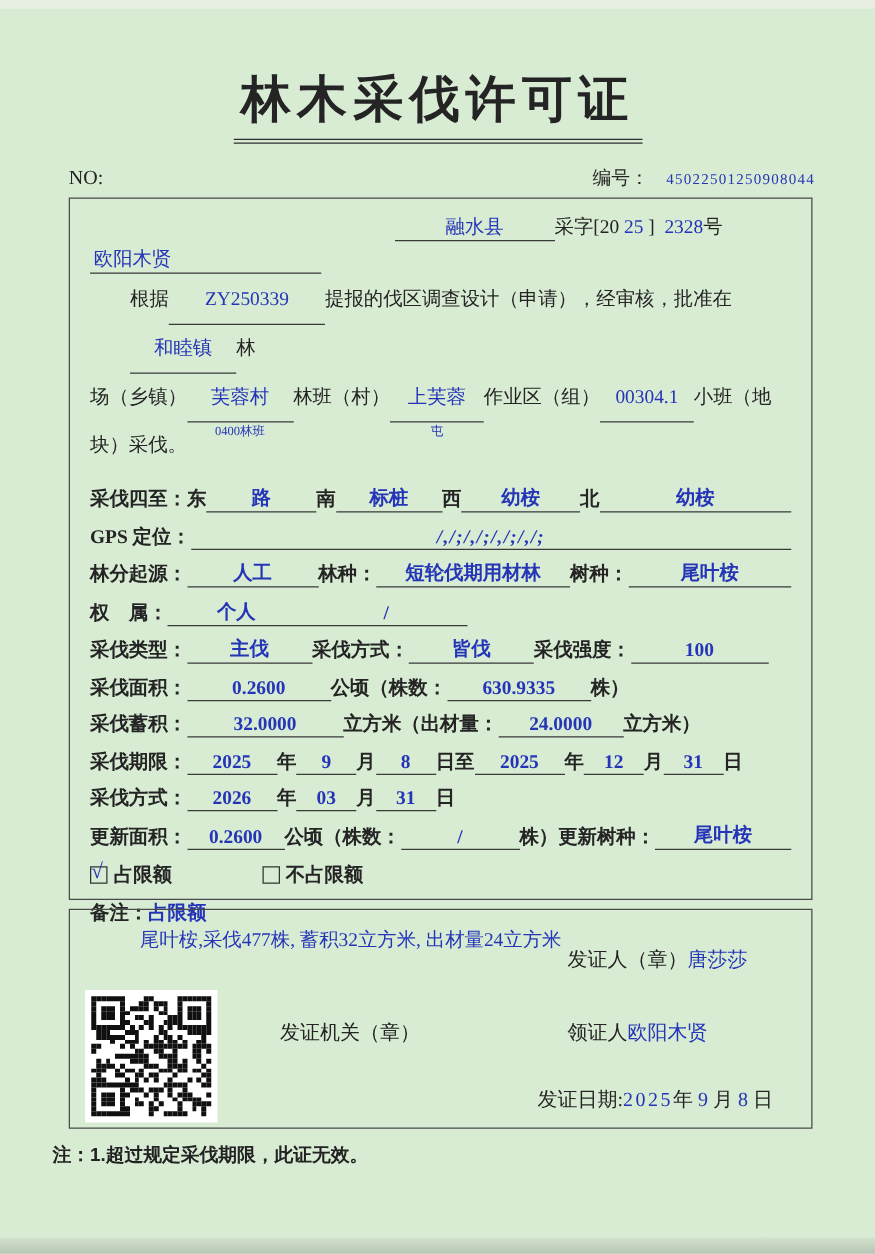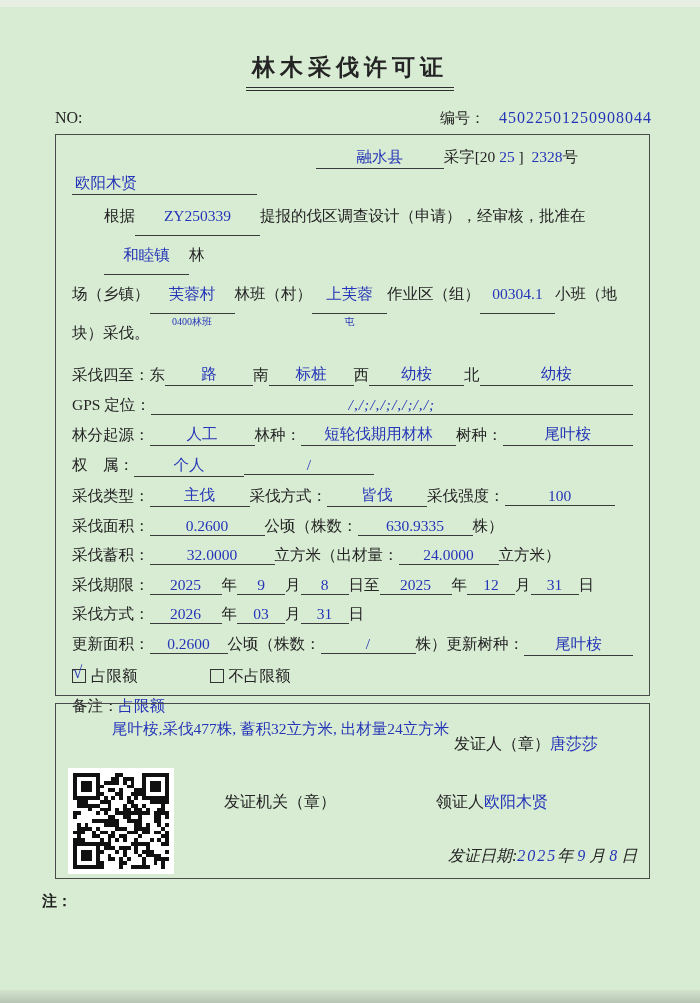--- a/index.html
+++ b/index.html
@@ -11,30 +11,30 @@
     font-family:"Liberation Serif","DejaVu Serif",serif;
     color:#242424;
     overflow:hidden;
   }
   body::before{ content:""; position:absolute; top:0; left:0; right:0; height:7px; background:#e7efe3; }
   body::after{ content:""; position:absolute; bottom:0; left:0; right:0; height:13px;
                background:linear-gradient(#d2e2cd,#b7c6b4); }
 
   .title{
     width:max-content; margin:52px auto 12px;
-    font-size:23px; font-weight:600; letter-spacing:5px;
+    font-size:40px; font-weight:600; letter-spacing:5px;
     border-bottom:4px double #2f2f2f; padding:0 6px 4px;
   }
   .no-row{
     display:flex; justify-content:space-between; align-items:baseline;
     margin:18px 48px 6px 55px; font-size:16px;
   }
   .serial-label{ font-size:15px; }
   .ink{ color:var(--ink); }
-  .serial-value{ color:var(--ink); font-size:16px; letter-spacing:1px; margin-left:14px; }
+  .serial-value{ color:var(--ink); font-size:12px; letter-spacing:1px; margin-left:14px; }
 
   .box{ border:1.6px solid #4a4a4a; margin:0 50px 0 55px; background:transparent; }
   .main-box{ height:562px; padding:12px 16px 6px; font-size:15.5px; }
 
   .docnum-row{ text-align:right; padding-right:55px; margin-bottom:4px; }
   .f{
     display:inline-block; border-bottom:1px solid var(--line);
     text-align:center; color:var(--ink); padding:0 3px; white-space:nowrap;
   }
   .county-f{ min-width:128px; }
@@ -42,21 +42,21 @@
   .applicant-f{ min-width:185px; text-align:left; }
 
   .para{ line-height:38px; margin-bottom:12px; }
   .para .l1{ padding-left:32px; }
   .w125{ min-width:125px; } .w85{ min-width:85px; } .w75{ min-width:75px; }
   .stack{ position:relative; display:inline-block; border-bottom:1px solid var(--line);
           text-align:center; color:var(--ink); padding:0 3px; }
   .stack .sub{ position:absolute; top:100%; left:-6px; right:-6px; text-align:center;
                font-size:10px; line-height:17px; color:var(--ink); white-space:nowrap; }
 
-  .row{ display:flex; align-items:center; margin-bottom:8.5px; white-space:nowrap; }
+  .row{ display:flex; align-items:flex-end; margin-bottom:8.5px; white-space:nowrap;font-weight:bold; }
   .row .lbl{ flex:none; }
   .gps-f{ flex:1; font-style:italic; letter-spacing:1px; }
   .grow{ flex:1; }
   .bf1{ min-width:88px; } .bf2{ min-width:85px; } .bf3{ min-width:95px; } .bf4{ flex:1; }
   .w105{ min-width:105px; } .w155{ min-width:155px; } .w110{ min-width:110px; }
   .w130{ min-width:130px; } .w100{ min-width:100px; } .w115{ min-width:115px; }
   .w125b{ min-width:125px; } .yw{ min-width:72px; } .mw{ min-width:48px; } .dw{ min-width:48px; }
   .w78{ min-width:78px; } .w95{ min-width:95px; } .w170{ flex:1; }
 
   .cb-row{ margin:10px 0 9px; }
@@ -68,22 +68,22 @@
   .remark1{ margin-bottom:0; }
   .remark2{ margin-left:40px; color:var(--ink); line-height:24px; }
 
   .sign-box{ position:relative; height:176px; margin-top:7px; font-size:16px; }
   .qr{ position:absolute; left:12px; top:64px; width:106px; height:106px;
        background:#fff; padding:5px; display:grid;
        grid-template-columns:repeat(25,1fr); grid-template-rows:repeat(25,1fr); }
   .qr i{ display:block; } .qr i.d{ background:#101010; }
   .authority{ position:absolute; left:168px; top:88px; }
   .issuer{ position:absolute; left:398px; top:30px; }
-  .recipient{ position:absolute; left:380px; top:88px; }
-  .issue-date{ position:absolute; left:392px; top:142px;font-style:italic; }
+  .recipient{ position:absolute; left:398px; top:88px; }
+  .issue-date{ position:absolute; left:374px; top:142px; }
   .sp{ letter-spacing:2px; }
 
   .notes{
     display:flex; margin:10px 0 0 42px;
     font-family:"Liberation Sans","DejaVu Sans",sans-serif;
     font-weight:700; font-size:15px; line-height:24px; color:#222;
   }
   .notes .notes-label{ flex:none; }
 </style>
 </head>
@@ -866,14 +866,15 @@
     <span>领证人</span><span class="ink">欧阳木贤</span>
   </div>
   <div class="issue-date">
     <span>发证日期:</span><span class="ink sp">2025</span><span>年 </span><span class="ink">9</span><span> 月 </span><span class="ink">8</span><span> 日</span>
   </div>
 </div>
 
 <div class="notes">
   <span class="notes-label">注：</span>
   <span class="notes-lines">
+    <span style="display:block">1.超过规定采伐期限，此证无效。</span>
   </span>
 </div>
 
 </body></html>

